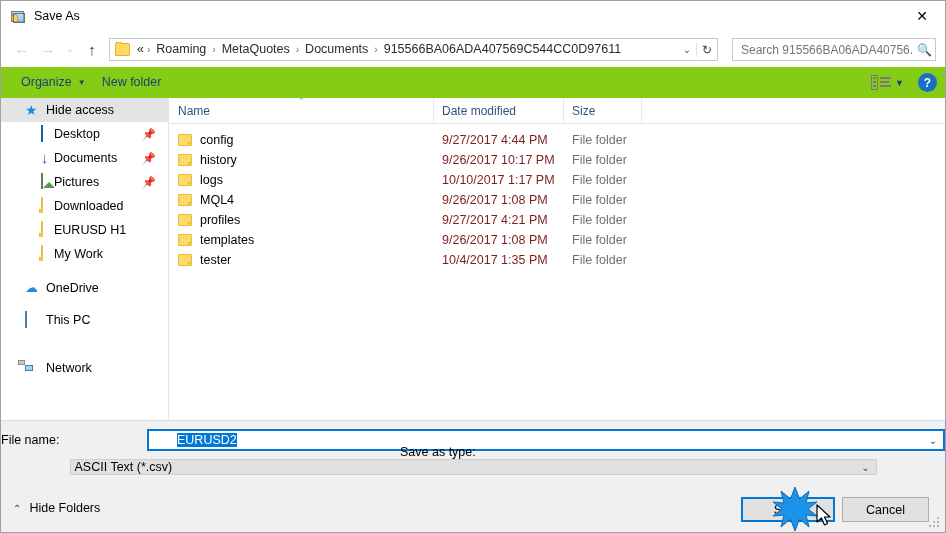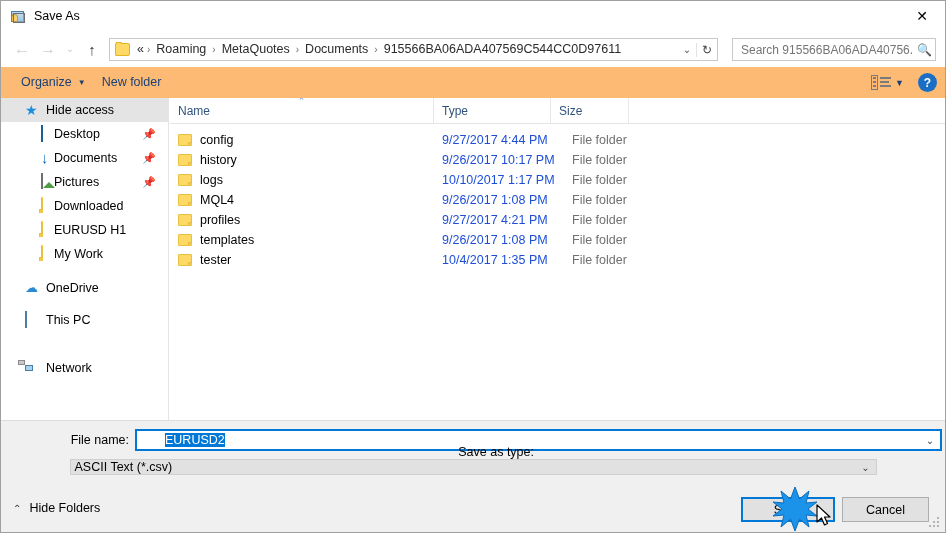--- a/index.html
+++ b/index.html
@@ -201,21 +201,21 @@
     font-size: 12px;
     color: #444;
   }
 
   
   .toolbar {
     position: absolute;
     left: 0; top: 66px;
     width: 100%;
     height: 31px;
-    background: #fdba74;
+    background: #84cc16;
     border-bottom: 1px solid #e4e4e4;
     display: flex;
     align-items: center;
   }
   .tb-item {
     font-size: 12.5px;
     color: #1b4176;
     padding: 4px 8px;
     line-height: 1;
     display: flex;
@@ -448,21 +448,21 @@
     color: #000;
   }
   .cell {
     display: flex;
     align-items: center;
     box-sizing: border-box;
     white-space: nowrap;
     overflow: hidden;
   }
   .cell.name { width: 264px; padding-left: 8px; }
-  .cell.date { width: 130px; padding-left: 8px; color: #1d4ed8; }
+  .cell.date { width: 130px; padding-left: 8px; color: #7f1d1d; }
   .cell.type { width: 117px; padding-left: 8px; color: #707070; }
   .cell.size { width: 78px; padding-left: 8px; color: #707070; }
   .row-folder {
     width: 14px; height: 12px;
     margin-right: 8px;
     flex: none;
     background: #ffd966;
     border: 1px solid #e8bf3e;
     border-radius: 1px;
     box-sizing: border-box;
@@ -492,22 +492,22 @@
     position: absolute;
     left: 0;
     width: 100%;
     height: 22px;
     display: flex;
     align-items: center;
   }
   .form-row.name { top: 8px; }
   .form-row.type { top: 24px; flex-direction: column; }
   .form-label {
-    width: 134px;
-    text-align: right;
+    width: 146px;
+    text-align: left;
     padding-right: 6px;
     font-size: 12.5px;
     color: #000;
     box-sizing: border-box;
     flex: none;
   }
   .combo {
     width: 807px;
     height: 22px;
     box-sizing: border-box;
@@ -729,22 +729,22 @@
         <span class="side-label">Network</span>
       </div>
     </div>
 
     <div class="filepane">
       <div class="col-header">
         <div class="col name">
           <span class="sort-caret">⌃</span>
           <span>Name</span>
         </div>
-        <div class="col type">
-          <span>Type</span>
+        <div class="col date">
+          <span>Date modified</span>
         </div>
         <div class="col size">
           <span>Size</span>
         </div>
       </div>
 
       <div style="padding-top:6px">
         <div class="row">
           <div class="cell name">
             <span class="row-folder"></span>

